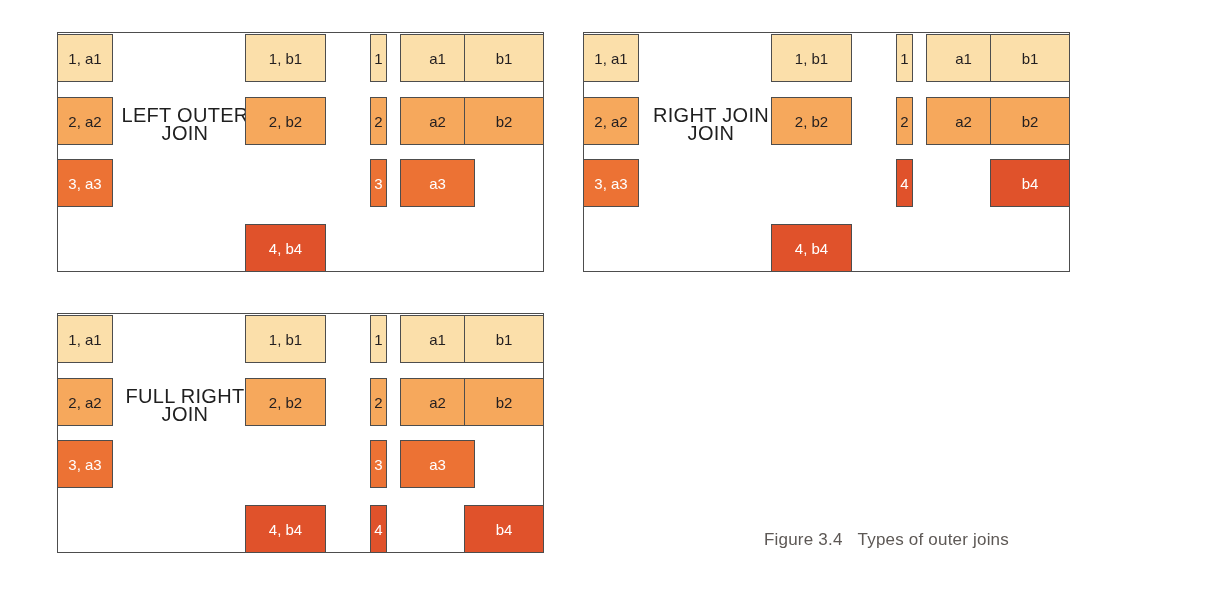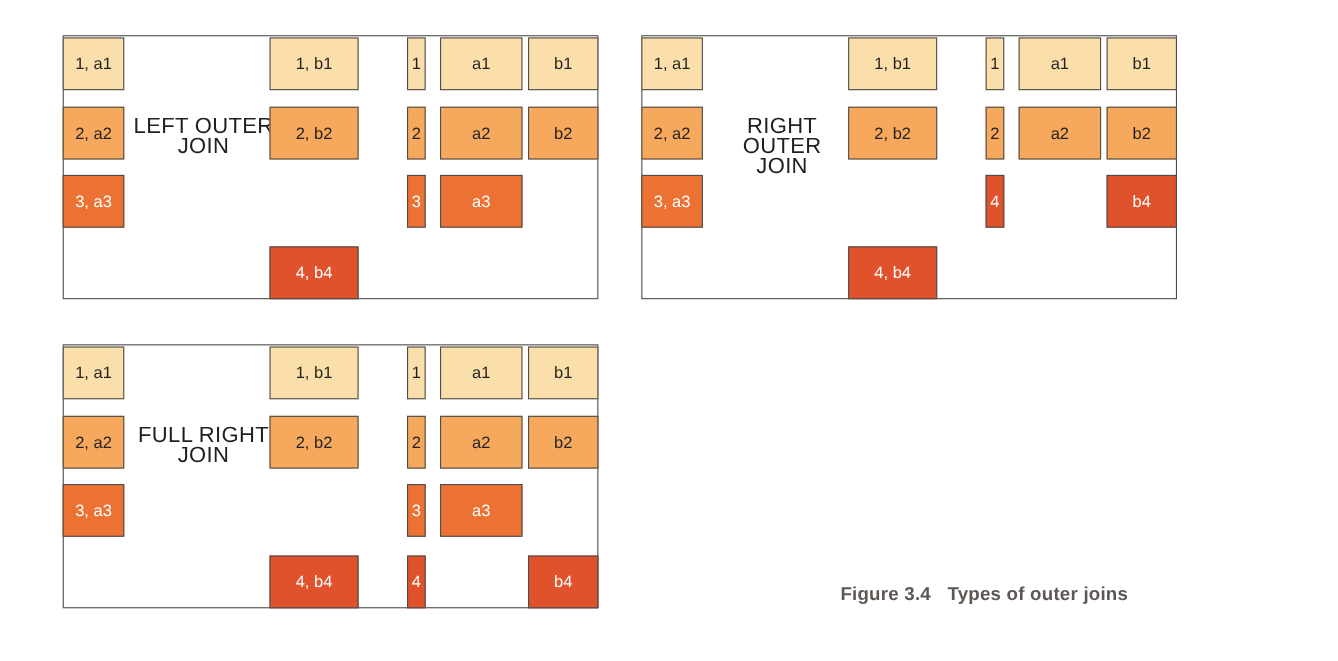--- a/index.html
+++ b/index.html
@@ -33,21 +33,21 @@
     justify-content: center;
     font-size: 15px;
     color: #231f20;
     white-space: nowrap;
   }
   
   .c1 { left: -1px;  width: 56px; }
   .c2 { left: 187px; width: 81px; }
   .c3 { left: 312px; width: 17px; }
   .c4 { left: 342px; width: 75px; }
-  .c5 { right: -1px; width: 64px; }
+  .c5 { right: -1px; width: 80px; }
   
   .r1 { top: 1px; }
   .r2 { top: 64px; }
   .r3 { top: 126px; }
   .r4 { bottom: -1px; }
 
   .tone-light  { background: var(--light, #fbdfaa);  color: #231f20; }
   .tone-medium { background: var(--medium, #f6a85c); color: #231f20; }
   .tone-dark   { background: var(--dark, #ec7234);   color: #ffffff; }
   .tone-red    { background: var(--red, #e0522b);    color: #ffffff; }
@@ -61,21 +61,21 @@
     font-size: 20px;
     line-height: 18px;
     color: #1f1f1f;
     letter-spacing: 0.3px;
   }
   .caption {
     position: absolute;
     left: 764px;
     top: 530px;
     font-size: 17px;
-    font-weight: bold;
+    font-weight: normal;
     color: #5d5855;
     letter-spacing: 0.2px;
     white-space: nowrap;
   }
   .caption .caption-text { margin-left: 15px; }
 </style>
 </head>
 <body>
 
 <div class="stage">
@@ -96,21 +96,21 @@
     <div class="box c3 r3 tone-dark">3</div>
     <div class="box c4 r1 tone-light">a1</div>
     <div class="box c4 r2 tone-medium">a2</div>
     <div class="box c4 r3 tone-dark">a3</div>
     <div class="box c5 r1 tone-light">b1</div>
     <div class="box c5 r2 tone-medium">b2</div>
   </div>
 
   <div class="panel panel-right-outer">
     <div class="join-label">
-      <div>RIGHT OUTER</div>
+      <div>RIGHT JOIN</div>
       <div>JOIN</div>
     </div>
     <div class="box c1 r1 tone-light">1, a1</div>
     <div class="box c1 r2 tone-medium">2, a2</div>
     <div class="box c1 r3 tone-dark">3, a3</div>
     <div class="box c2 r1 tone-light">1, b1</div>
     <div class="box c2 r2 tone-medium">2, b2</div>
     <div class="box c2 r4 tone-red">4, b4</div>
     <div class="box c3 r1 tone-light">1</div>
     <div class="box c3 r2 tone-medium">2</div>

